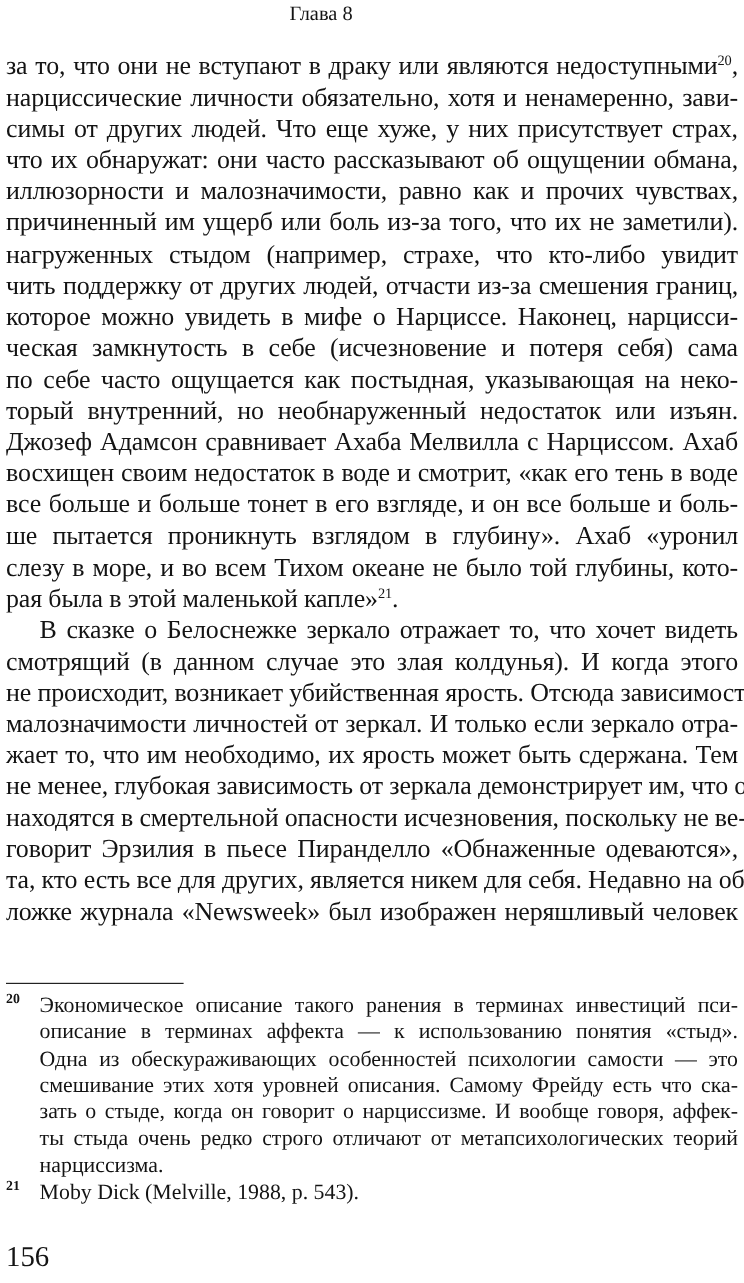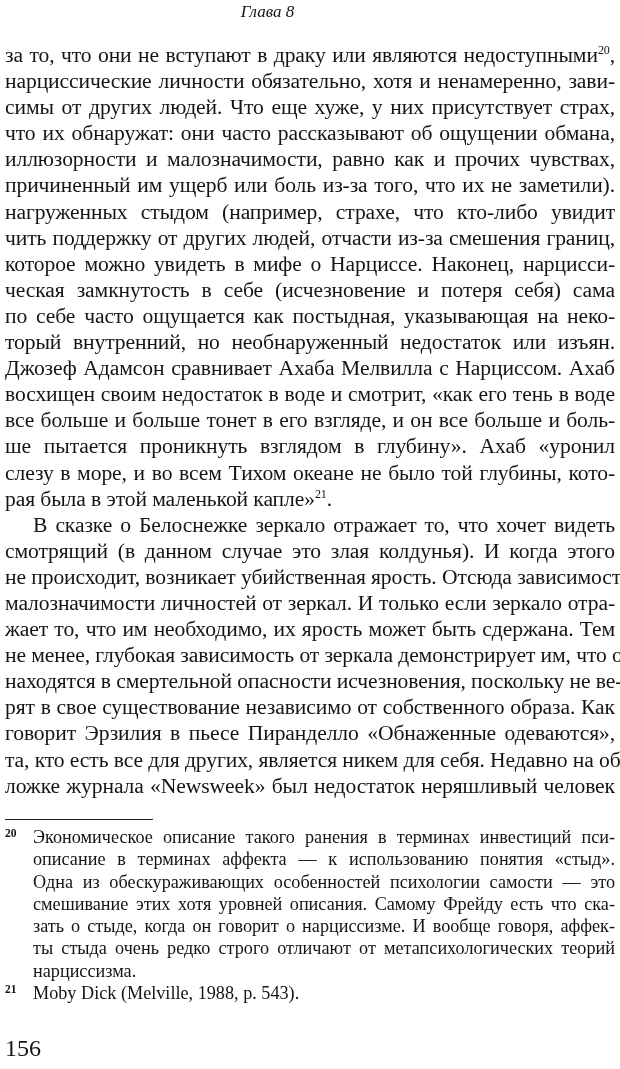--- a/index.html
+++ b/index.html
@@ -2,21 +2,21 @@
 <html><head>
 <meta charset="utf-8">
 <style>
   html, body { margin: 0; padding: 0; background: #ffffff; }
   body {
     width: 620px; height: 1069px; position: relative; overflow: hidden;
     font-family: "Liberation Serif", "DejaVu Serif", serif; color: #141414;
   }
   .running-head {
     position: absolute; top: 2px; left: 0; width: 535px; text-align: center;
-    font-style: italic; font-size: 17px; line-height: 20px;
+    font-size: 17px; line-height: 20px;
   }
   .body-text {
     position: absolute; top: 42px; left: 5px; width: 610px;
     font-size: 21.6px; line-height: 26.1px; letter-spacing: -0.1px;
   }
   .line {
     display: block; height: 26.1px; white-space: nowrap;
     text-align: justify; text-align-last: justify;
   }
   .line.last { text-align-last: left; }
@@ -64,24 +64,23 @@
   <span class="line">ше пытается проникнуть взглядом в глубину». Ахаб «уронил</span>
   <span class="line">слезу в море, и во всем Тихом океане не было той глубины, кото-</span>
   <span class="line last"><span>рая была в этой маленькой капле»</span><sup>21</sup><span>.</span></span>
   <span class="line indent">В сказке о Белоснежке зеркало отражает то, что хочет видеть</span>
   <span class="line">смотрящий (в данном случае это злая колдунья). И когда этого</span>
   <span class="line">не происходит, возникает убийственная ярость. Отсюда зависимость</span>
   <span class="line">малозначимости личностей от зеркал. И только если зеркало отра-</span>
   <span class="line">жает то, что им необходимо, их ярость может быть сдержана. Тем</span>
   <span class="line">не менее, глубокая зависимость от зеркала демонстрирует им, что они</span>
   <span class="line">находятся в смертельной опасности исчезновения, поскольку не ве-</span>
-  <span class="line">рят в свое существование независимо от собственного образа. Как</span>
   <span class="line">говорит Эрзилия в пьесе Пиранделло «Обнаженные одеваются»,</span>
   <span class="line">та, кто есть все для других, является никем для себя. Недавно на об-</span>
-  <span class="line">ложке журнала «Newsweek» был недостаток неряшливый человек</span>
+  <span class="line">ложке журнала «Newsweek» был изображен неряшливый человек</span>
 </div>
 
 <div class="fn-rule"></div>
 
 <div class="footnotes">
   <div class="fn">
     <span class="fn-num">20</span>
     <span class="line">Экономическое описание такого ранения в терминах инвестиций пси-</span>
     <span class="line">описание в терминах аффекта — к использованию понятия «стыд».</span>
     <span class="line">Одна из обескураживающих особенностей психологии самости — это</span>

